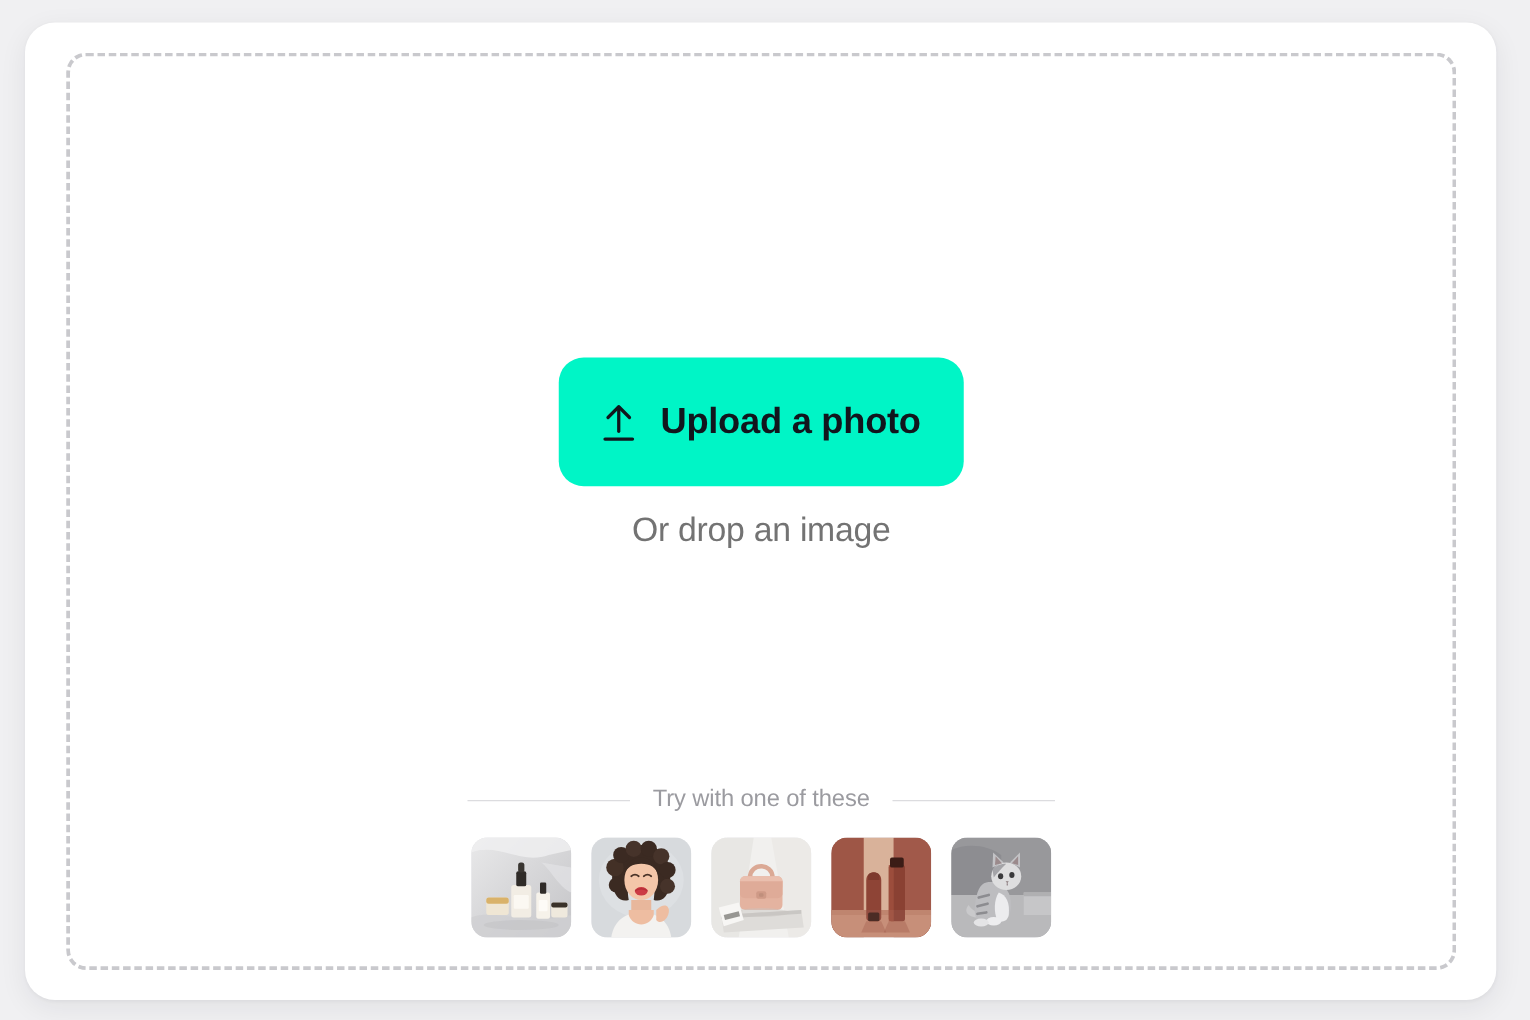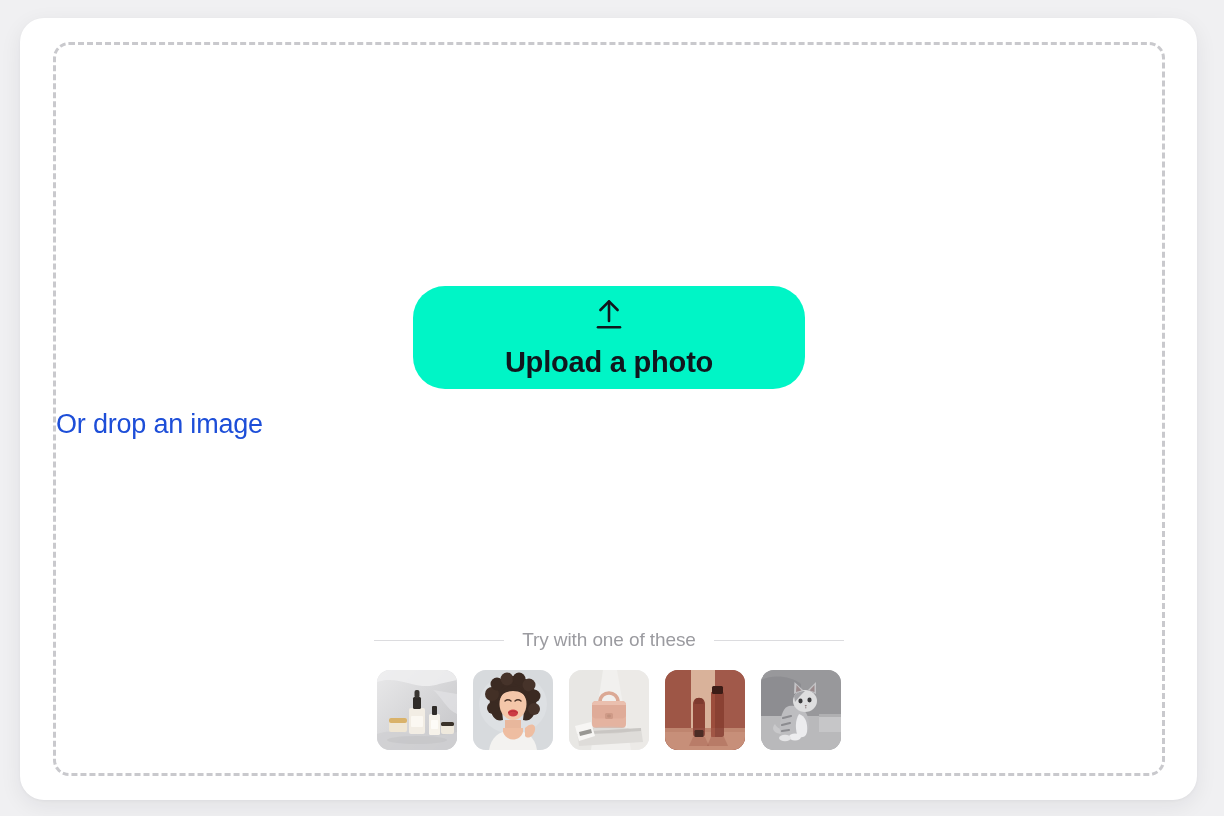--- a/index.html
+++ b/index.html
@@ -59,32 +59,31 @@
     flex-direction: column;
     align-items: center;
   }
 
   
   .upload-button {
     position: absolute;
     left: 50%;
     transform: translateX(-50%);
     top: 241px;
-    width: 392px;
+    width: 324px;
     height: 103px;
     background: #00f5c6;
     border: none;
-    border-radius: 32px;
+    border-radius: 20px;
     display: flex;
     align-items: center;
     justify-content: center;
     gap: 19px;
     cursor: pointer;
     padding: 0;
-    flex-direction: column;
   }
 
   .upload-icon {
     display: block;
     width: 28px;
     height: 30px;
     flex: 0 0 auto;
   }
 
   .upload-label {
@@ -94,23 +93,24 @@
     letter-spacing: -0.2px;
     line-height: 1;
     white-space: nowrap;
   }
 
   
   .drop-hint {
     position: absolute;
     left: 0;
     width: 100%;
+    text-align: center;
     top: 363px;
     font-size: 27px;
-    color: #1d4ed8;
+    color: #737373;
     letter-spacing: -0.2px;
     line-height: 1.2;
   }
 
   
   .samples {
     position: absolute;
     left: 0;
     width: 100%;
     top: 584px;

